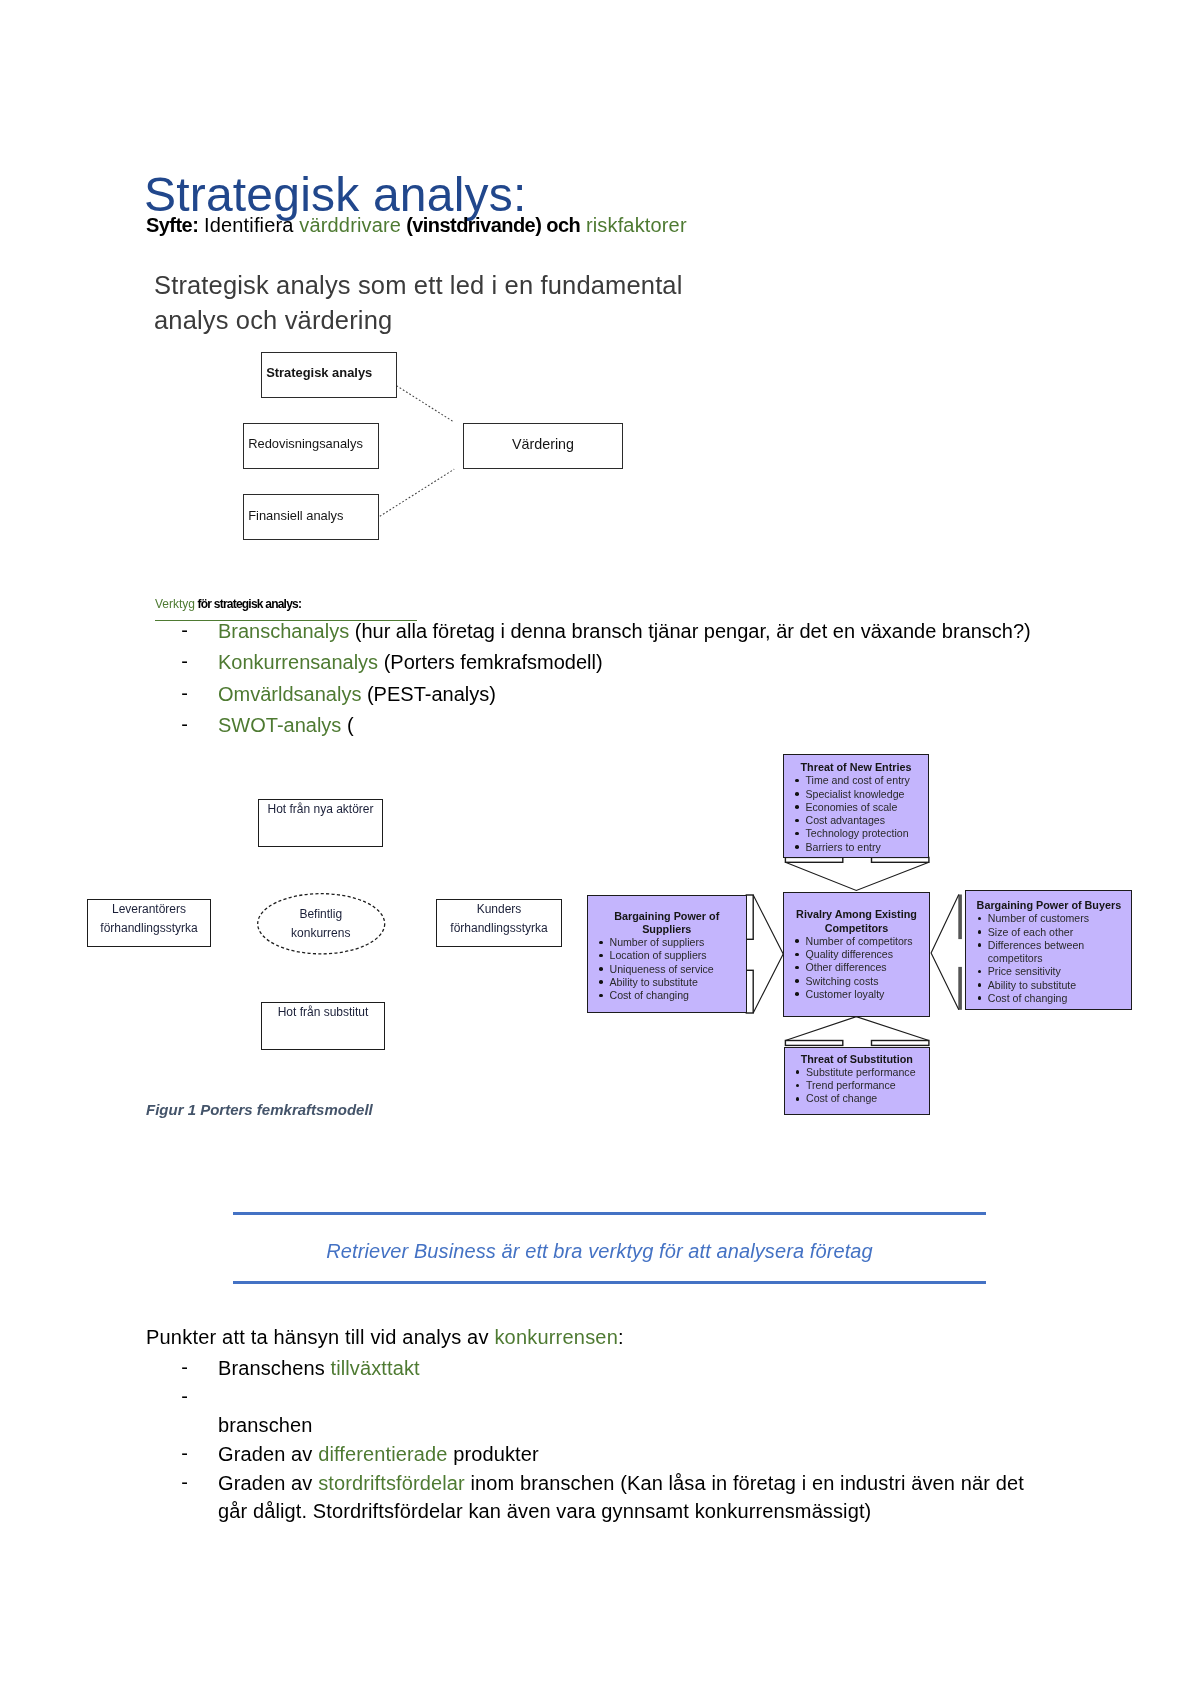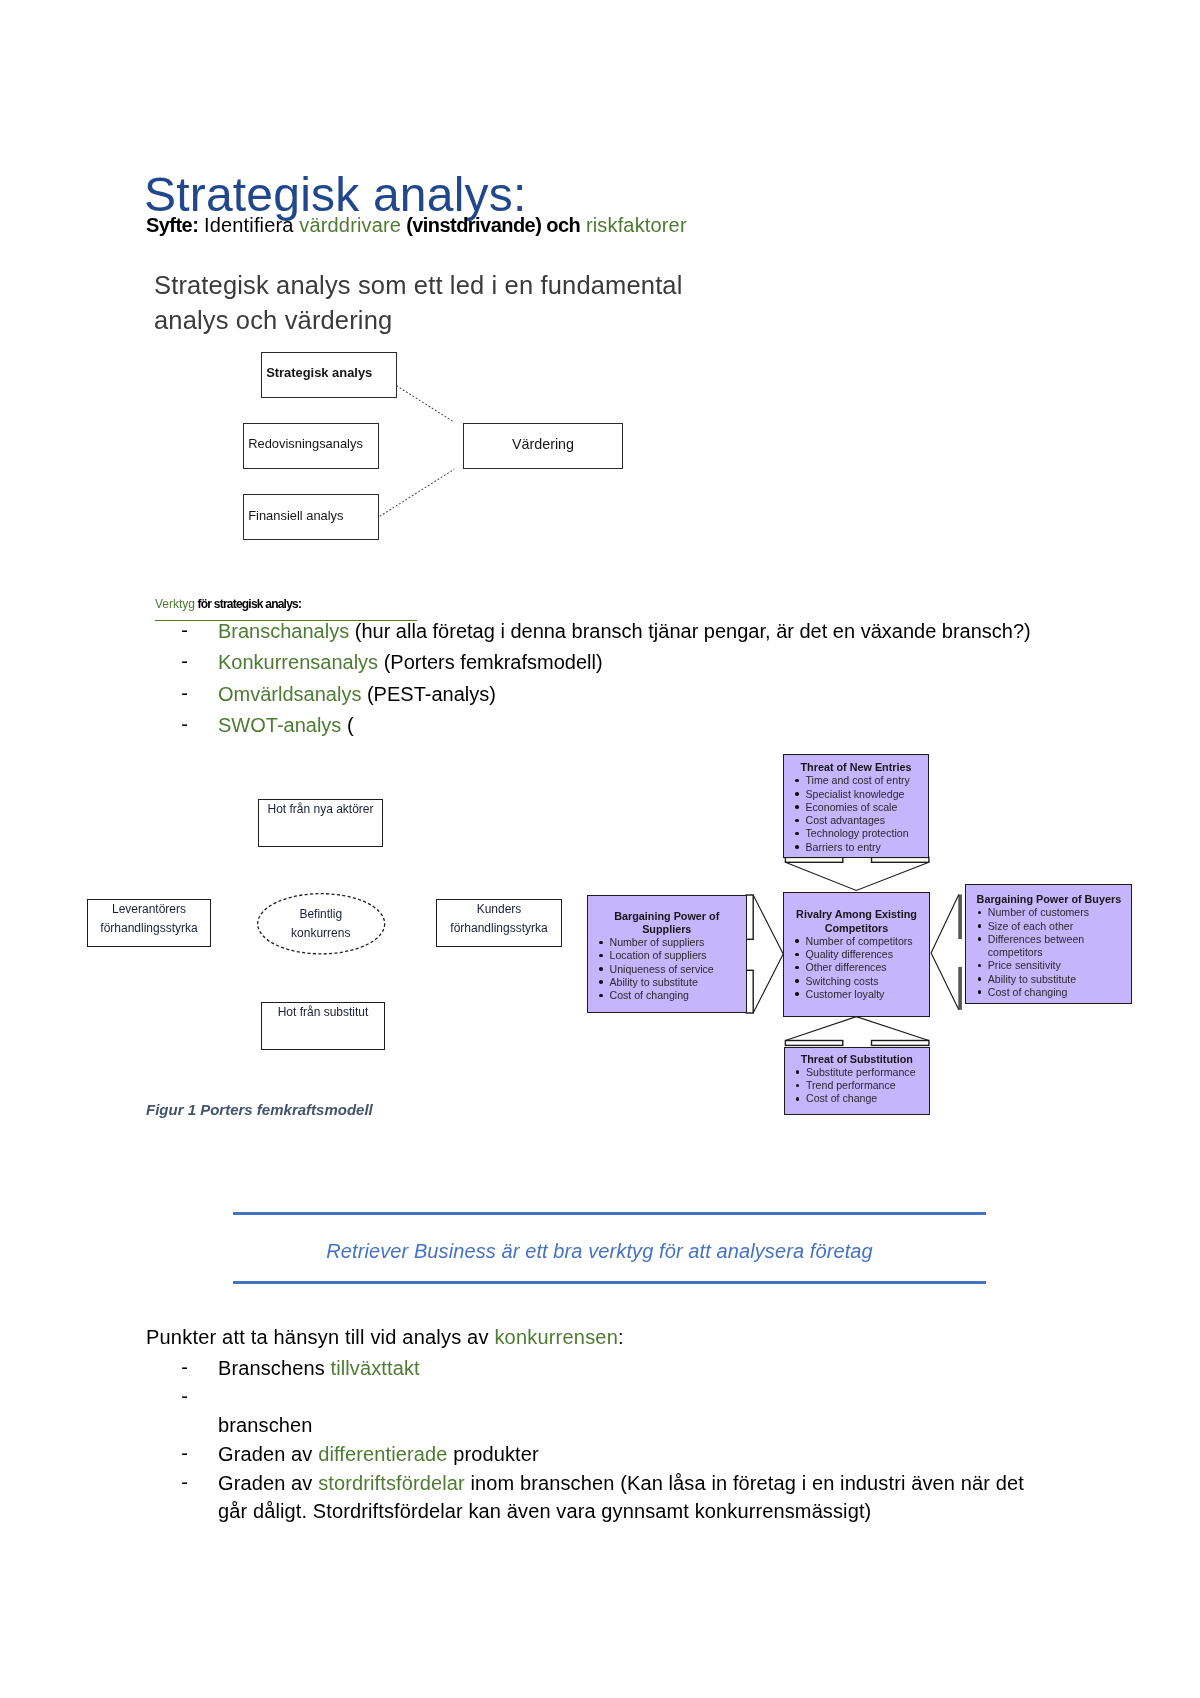--- a/index.html
+++ b/index.html
@@ -185,21 +185,21 @@
         <div class="bt">Rivalry Among Existing</div>
         <div class="bt">Competitors</div>
         <ul>
           <li>Number of competitors</li>
           <li>Quality differences</li>
           <li>Other differences</li>
           <li>Switching costs</li>
           <li>Customer loyalty</li>
         </ul>
       </div>
-      <div class="bx" style="left: 380.3px; top: 134px; width: 167.2px; height: 119.7px; padding-top: 8px;">
+      <div class="bx" style="left: 380.3px; top: 140px; width: 167.2px; height: 119.7px; padding-top: 8px;">
         <div class="bt">Bargaining Power of Buyers</div>
         <ul>
           <li>Number of customers</li>
           <li>Size of each other</li>
           <li>Differences between competitors</li>
           <li>Price sensitivity</li>
           <li>Ability to substitute</li>
           <li>Cost of changing</li>
         </ul>
       </div>

